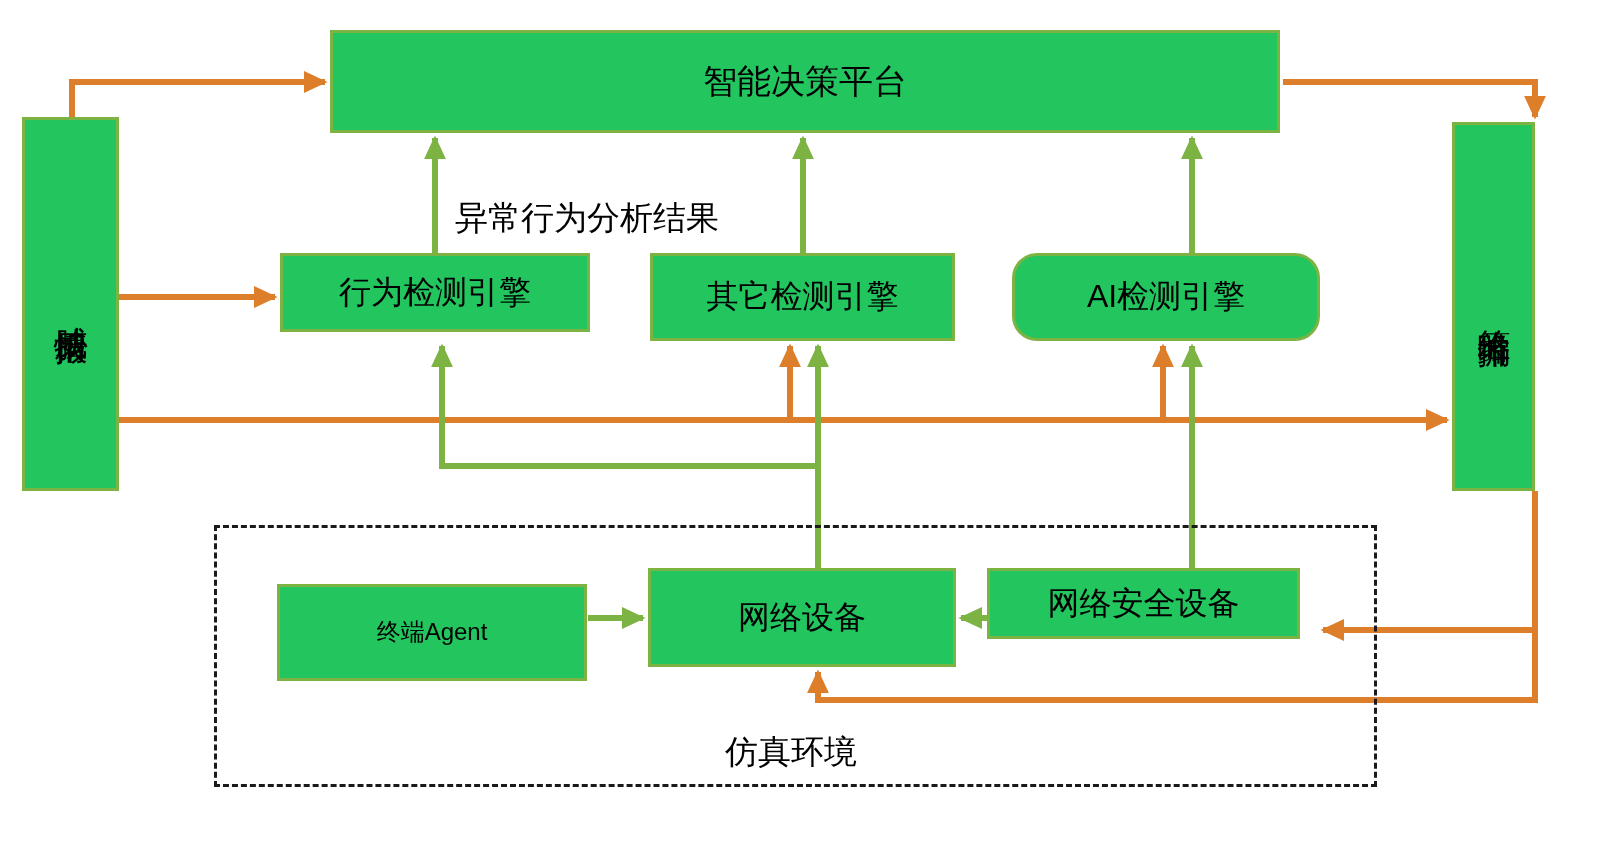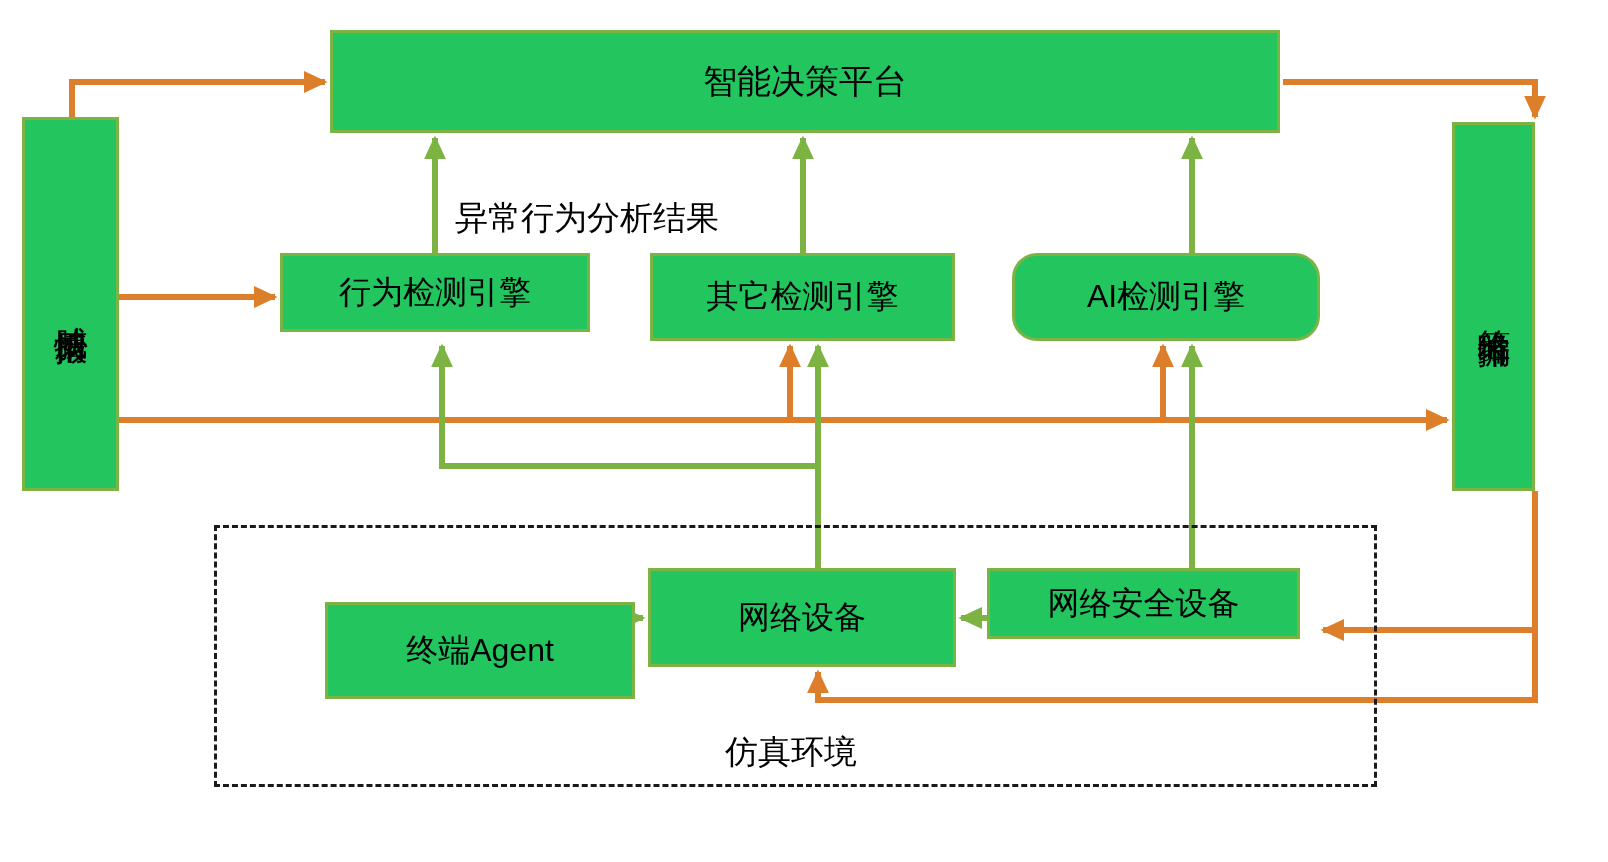--- a/index.html
+++ b/index.html
@@ -56,21 +56,21 @@
     border: 3px dashed #1a1a1a;
     background: transparent;
   }
   
   #platform       { left: 330px;  top: 30px;   width: 950px;  height: 103px; font-size: 34px; }
   #threat-intel   { left: 22px;   top: 117px;  width: 97px;   height: 374px; font-size: 33px; }
   #policy-orch    { left: 1452px; top: 122px;  width: 83px;   height: 369px; font-size: 33px; }
   #behavior-engine{ left: 280px;  top: 253px;  width: 310px;  height: 79px;  font-size: 32px; }
   #other-engine   { left: 650px;  top: 253px;  width: 305px;  height: 88px;  font-size: 32px; }
   #ai-engine      { left: 1012px; top: 253px;  width: 308px;  height: 88px;  font-size: 32px; border-radius: 25px; }
-  #endpoint-agent { left: 277px;  top: 602px;  width: 310px;  height: 97px;  font-size: 32px; margin-left: 48px; }
+  #endpoint-agent { left: 277px;  top: 584px;  width: 310px;  height: 97px;  font-size: 24px; }
   #network-device { left: 648px;  top: 568px;  width: 308px;  height: 99px;  font-size: 32px; }
   #security-device{ left: 947px; top: 568px;  width: 313px;  height: 71px;  font-size: 32px; margin-left: 40px; }
   #sim-zone       { left: 214px;  top: 525px;  width: 1163px; height: 262px; }
   #flow-label     { left: 455px;  top: 196px;  font-size: 33px; }
   #zone-label     { left: 725px;  top: 730px;  font-size: 33px; }
 </style>
 </head>
 <body>
 
 <div id="canvas">

